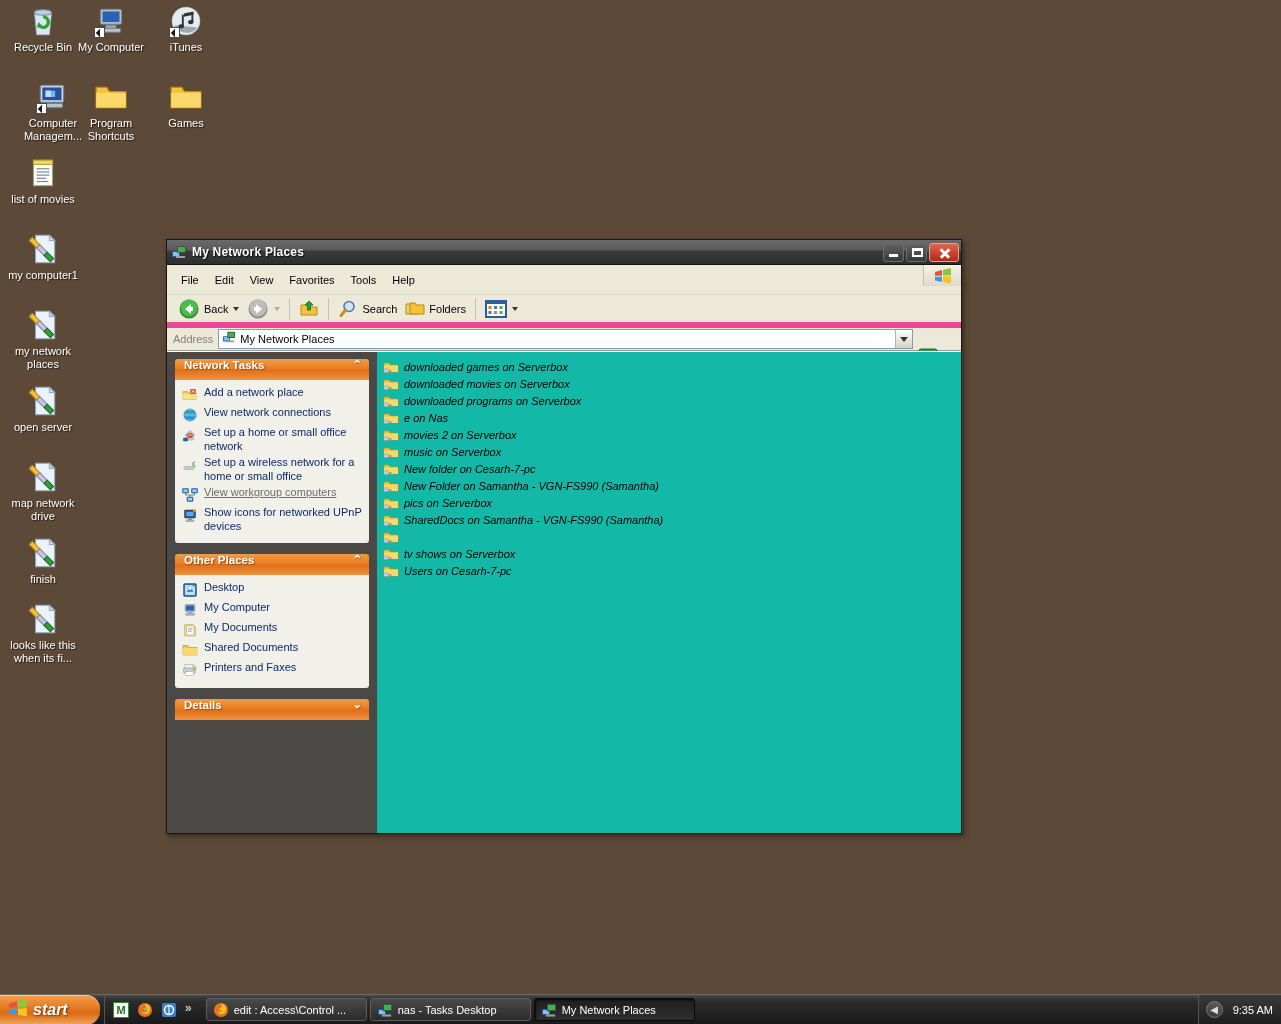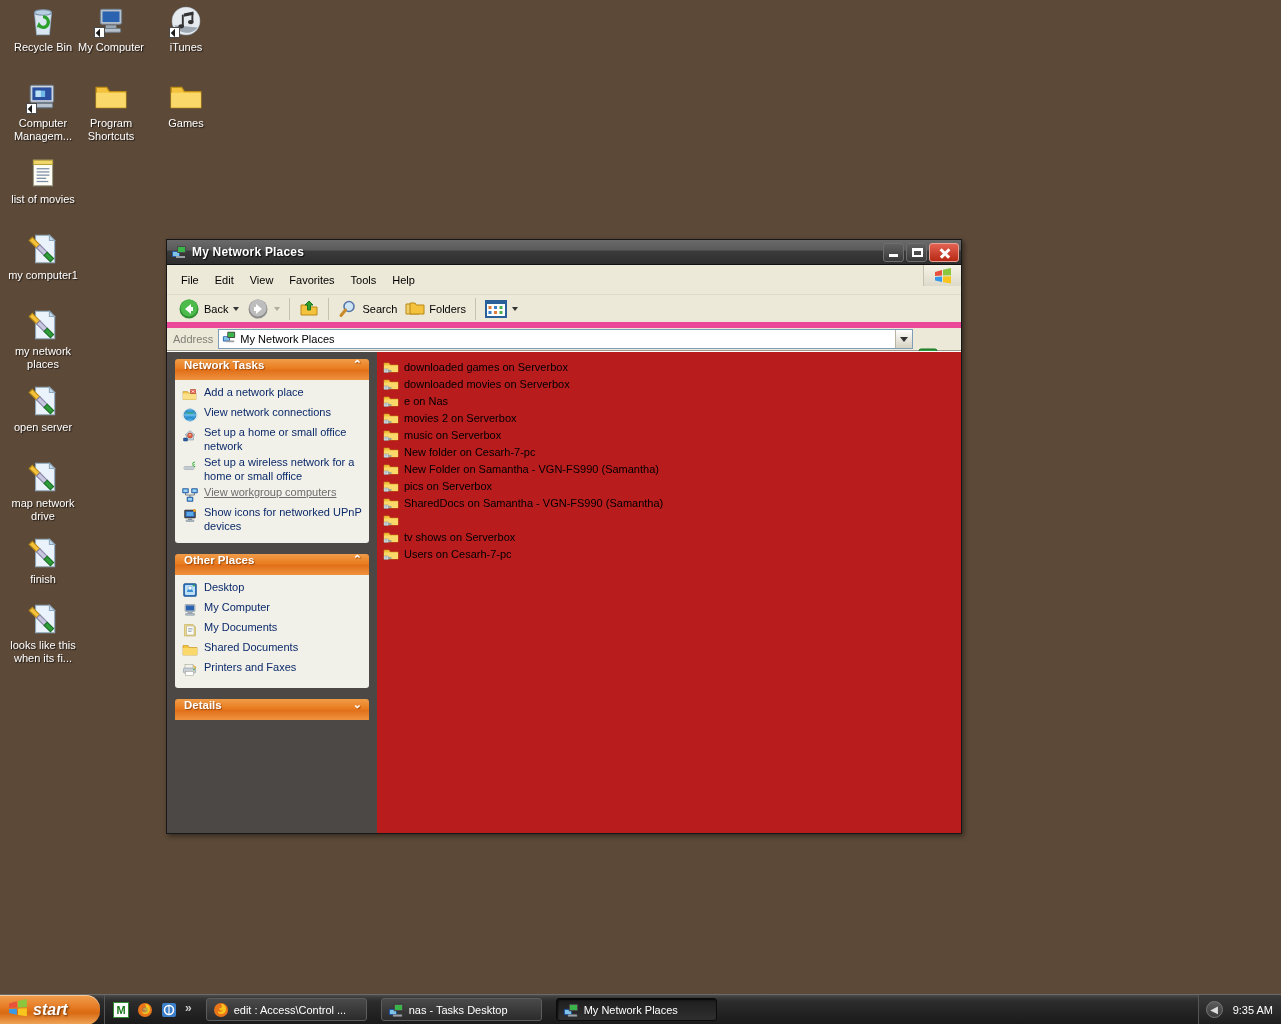--- a/index.html
+++ b/index.html
@@ -120,21 +120,21 @@
   #addr-drop .caret { margin: 0; border-left-width: 4px; border-right-width: 4px; border-top-width: 5px; }
   #go-btn { display: flex; align-items: center; margin-left: 5px; cursor: default; margin-top: 36px; }
   #go-btn .g-lbl { font-size: 11px; color: #555; margin-left: 4px; }
 
   
   #wbody { flex: 1; display: flex; min-height: 0; border-top: 1px solid #fff; }
   #sidebar {
     width: 210px; flex: none; background: #4c4846; padding: 7px 8px 0 8px;
     overflow: hidden;
   }
-  #filepane { flex: 1; background: #b91c1c; overflow: hidden; position: relative; padding: 6px 0 0 6px; }
+  #filepane { flex: 1; background: #14b8a6; overflow: hidden; position: relative; padding: 6px 0 0 6px; font-style: italic; }
 
   
   .panel { margin-bottom: 11px; }
   .panel-head {
     height: 21px; display: flex; align-items: flex-start; justify-content: space-between;
     background: linear-gradient(180deg,#f09c48 0%,#e97d20 45%,#e2701a 55%,#ef9340 100%);
     border-radius: 3px 3px 0 0; padding: 0 7px 0 9px;
   }
   .panel-head .ph-title { font-size: 11.5px; font-weight: bold; color: #fff; text-shadow: 1px 1px 1px rgba(120,50,0,.7); }
   .chev { color: #fff; font-size: 11px; font-weight: bold; line-height: 1; text-shadow: 1px 1px 1px rgba(120,50,0,.6); }
@@ -168,21 +168,21 @@
   #startbtn .s-lbl {
     font-size: 16px; font-style: italic; font-weight: bold; color: #fff;
     text-shadow: 1px 1px 2px rgba(90,40,0,.9); margin-left: 5px;
   }
   #quicklaunch {
     display: flex; align-items: center; height: 30px; padding: 0 4px;
     border-left: 1px solid #555; margin-left: 4px;
   }
   #quicklaunch .qi { width: 16px; height: 16px; margin: 0 4px; }
   #quicklaunch .qchev { color: #ccc; font-size: 12px; font-weight: bold; margin: 0 4px 4px 4px; }
-  #tasklist { display: flex; align-items: center; height: 17px; flex: 1; margin-left: 6px; gap: 14px; }
+  #tasklist { display: flex; align-items: center; height: 17px; flex: 1; margin-left: 6px; gap: 3px; }
   .tbtask {
     height: 23px; width: 161px; display: flex; align-items: center;
     padding: 0 6px; border-radius: 3px;
     background: linear-gradient(180deg,#4a4a4a,#2b2b2b);
     border: 1px solid #5d5d5d;
   }
   .tbtask.active {
     background: linear-gradient(180deg,#1e1e1e,#2f2f2f);
     border: 1px solid #0b0b0b;
     box-shadow: inset 1px 1px 2px rgba(0,0,0,.8);
@@ -232,21 +232,21 @@
           <path d="M3 16 a13 13 0 0 1 26 0 a13 13 0 0 1 -26 0" fill="#e6ebf0"></path>
           <path d="M5 20 a13 13 0 0 0 22 2 l-22 -2 z" fill="#9ea9b4"></path>
           <path d="M14 9 l9 -2 v3 l-9 2 z" fill="#333"></path>
           <path d="M13 10 v11" stroke="#333" stroke-width="1.8"></path>
           <path d="M22 8 v9" stroke="#333" stroke-width="1.8"></path>
           <ellipse cx="11.5" cy="21" rx="2.6" ry="2" fill="#333"></ellipse>
           <ellipse cx="20.5" cy="17" rx="2.6" ry="2" fill="#333"></ellipse>
         </svg><span class="shortcut-arrow"></span></span>
       <span class="lbl">iTunes</span>
     </div>
-    <div class="dicon" style="left: 6px; top: 80px;">
+    <div class="dicon" style="left: 16px; top: 80px;">
       <span class="glyph"><svg width="34" height="34" viewBox="0 0 32 32">
           <rect x="4" y="5" width="22" height="16" rx="1.5" fill="#cfd6de" stroke="#70808f"></rect>
           <rect x="6" y="7" width="18" height="12" fill="#2b4f9e"></rect>
           <rect x="9" y="10" width="9" height="6" fill="#6fb8e8"></rect>
           <rect x="9" y="10" width="5" height="6" fill="#bfe0f5"></rect>
           <rect x="7" y="22" width="18" height="4" rx="1" fill="#b8c2cc" stroke="#70808f"></rect>
         </svg><span class="shortcut-arrow"></span></span>
       <span class="lbl">Computer Managem...</span>
     </div>
     <div class="dicon" style="left: 74px; top: 80px;">
@@ -610,20 +610,30 @@
         </div>
         <div class="frow">
           <span class="f-ic"><svg width="16" height="16" viewBox="0 0 32 32">
               <path d="M2 8 L12 8 L14.5 12 L30 12 L30 26 L2 26 Z" fill="#f5c23e" stroke="#c08f16" stroke-width="1.2"></path>
               <path d="M2 13 L30 13 L30 26 L2 26 Z" fill="#fbd86a"></path>
               <rect x="2" y="20" width="9" height="7" rx="1" fill="#e3e8ee" stroke="#7a8894"></rect>
               <path d="M4 22 h5 M4 24 h5" stroke="#7a8894" stroke-width="1"></path>
               <path d="M11 24 h6" stroke="#3a78c2" stroke-width="2"></path>
             </svg></span>
           <span class="f-lbl">downloaded movies on Serverbox</span>
+        </div>
+        <div class="frow">
+          <span class="f-ic"><svg width="16" height="16" viewBox="0 0 32 32">
+              <path d="M2 8 L12 8 L14.5 12 L30 12 L30 26 L2 26 Z" fill="#f5c23e" stroke="#c08f16" stroke-width="1.2"></path>
+              <path d="M2 13 L30 13 L30 26 L2 26 Z" fill="#fbd86a"></path>
+              <rect x="2" y="20" width="9" height="7" rx="1" fill="#e3e8ee" stroke="#7a8894"></rect>
+              <path d="M4 22 h5 M4 24 h5" stroke="#7a8894" stroke-width="1"></path>
+              <path d="M11 24 h6" stroke="#3a78c2" stroke-width="2"></path>
+            </svg></span>
+          <span class="f-lbl">downloaded programs on Serverbox</span>
         </div>
         <div class="frow">
           <span class="f-ic"><svg width="16" height="16" viewBox="0 0 32 32">
               <path d="M2 8 L12 8 L14.5 12 L30 12 L30 26 L2 26 Z" fill="#f5c23e" stroke="#c08f16" stroke-width="1.2"></path>
               <path d="M2 13 L30 13 L30 26 L2 26 Z" fill="#fbd86a"></path>
               <rect x="2" y="20" width="9" height="7" rx="1" fill="#e3e8ee" stroke="#7a8894"></rect>
               <path d="M4 22 h5 M4 24 h5" stroke="#7a8894" stroke-width="1"></path>
               <path d="M11 24 h6" stroke="#3a78c2" stroke-width="2"></path>
             </svg></span>
           <span class="f-lbl">e on Nas</span>

